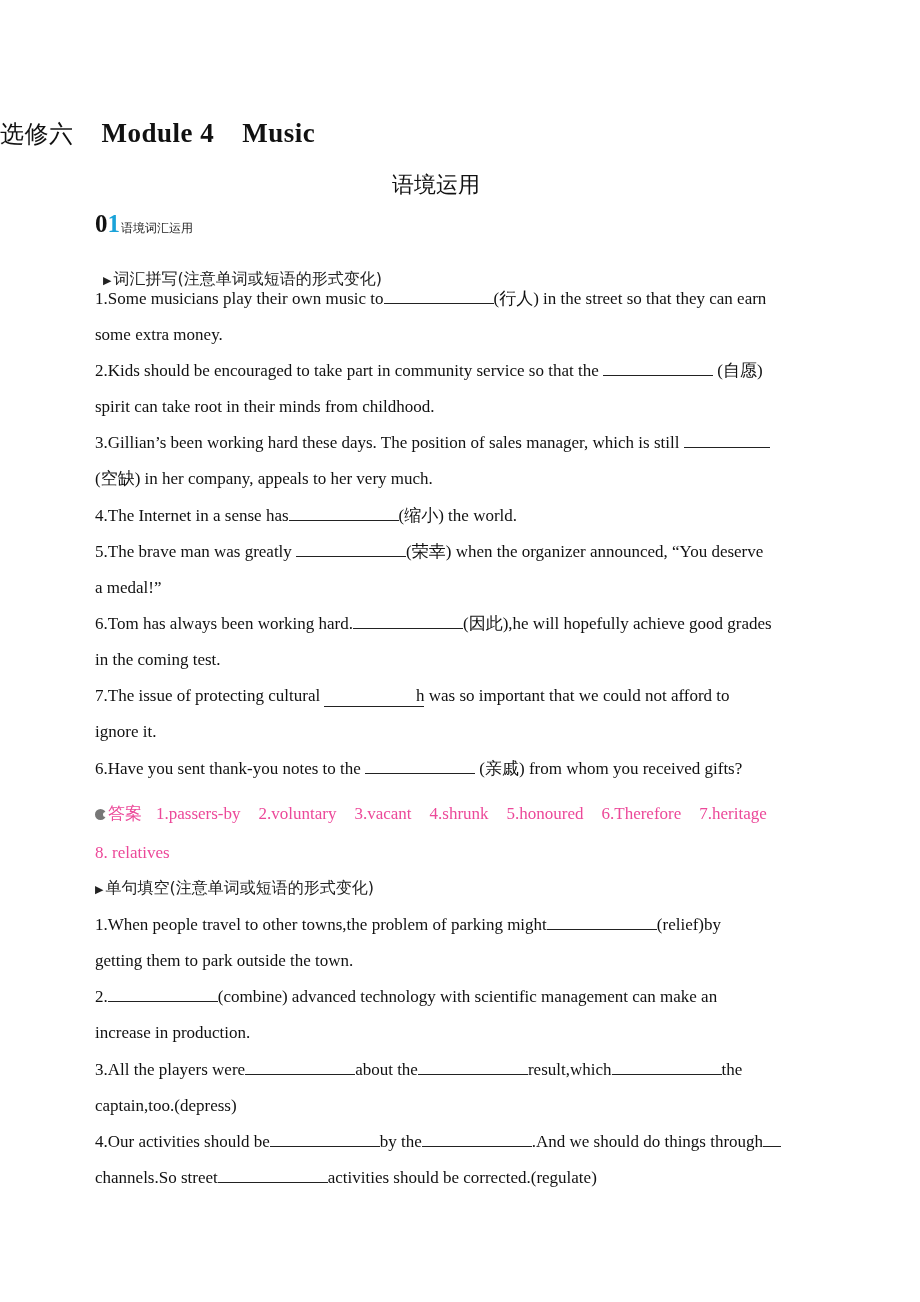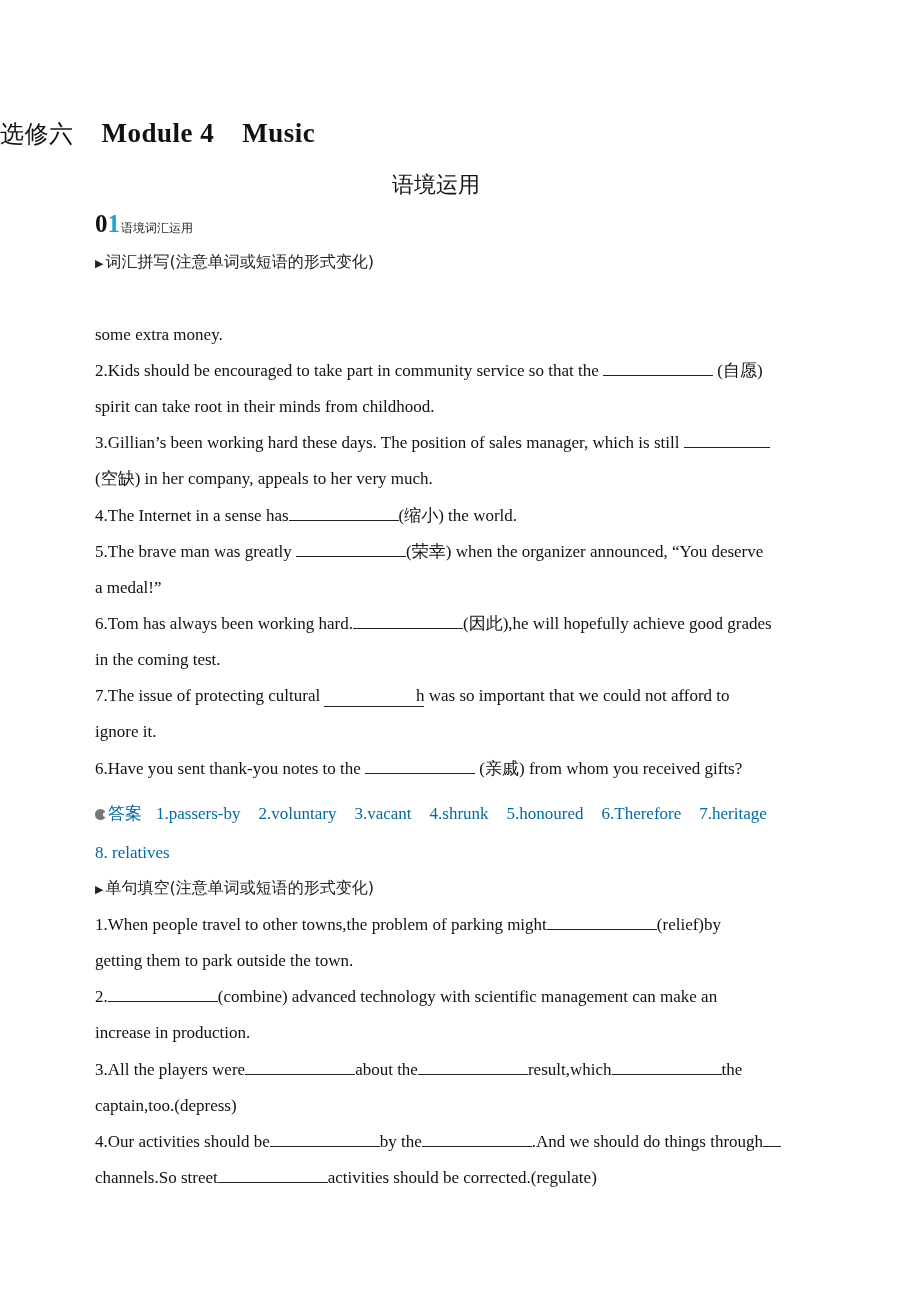--- a/index.html
+++ b/index.html
@@ -13,21 +13,21 @@
   .subtitle { position:absolute; top:170px; left:0; width:872px; text-align:center;
               font-size:22px; font-family:"DejaVu Sans",sans-serif; }
   .section-head { position:absolute; top:210px; left:95px; font-size:17px; display:flex; align-items:baseline; }
   .section-head .num0 { font-size:25px; font-weight:bold; color:#111; }
   .section-head .num1 { font-size:25px; font-weight:bold; color:#1aa3d9; margin-right:1px; }
   .section-head .lbl { font-family:"DejaVu Sans",sans-serif; font-size:12px; color:#222; }
   .sub-head { position:absolute; left:95px; font-size:16px; font-family:"DejaVu Sans",sans-serif; color:#222; }
   .sub-head .tri { font-size:11px; margin-right:2px; }
   .line { position:absolute; left:95px; font-size:17px; line-height:20px; white-space:nowrap; color:#111; }
   .blank { display:inline-block; border-bottom:1px solid #222; height:14px; vertical-align:baseline; }
-  .answer { position:absolute; left:95px; font-size:17px; color:#0369a1; white-space:nowrap; }
+  .answer { position:absolute; left:95px; font-size:17px; color:#ec4899; white-space:nowrap; }
   .answer .icon { display:inline-block; width:11px; height:11px; border-radius:50%;
                   background:#777; margin-right:2px; vertical-align:-1px; position:relative; }
   .answer .icon::after { content:""; position:absolute; right:-2px; top:3px; width:5px; height:5px;
                          border-radius:50%; background:#fff; }
   .answer .tag { font-family:"DejaVu Sans",sans-serif; font-size:17px; margin-right:14px; }
   .answer .item { margin-right:18px; }
 </style>
 </head>
 <body>
 
@@ -37,24 +37,27 @@
     <span class="cn">选修六</span><span class="gap"></span><span>Module 4</span><span class="gap"></span><span>Music</span>
   </div>
   <div class="subtitle">语境运用</div>
 
   <div class="section-head">
     <span class="num0">0</span>
       <span class="num1">1</span>
       <span class="lbl">语境词汇运用</span>
   </div>
 
-  <div class="sub-head" style="top:252px;">
+  <div class="sub-head" style="top:269px;margin-left:8px;">
     <span class="tri">▶</span><span>词汇拼写(注意单词或短语的形式变化)</span>
   </div>
 
+  <div class="line" style="top:289px;">
+    <span>1.Some musicians play their own music to</span><span class="blank" style="width:110px"></span><span>(行人) in the street so that they can earn</span>
+  </div>
   <div class="line" style="top:325px;">some extra money.</div>
 
   <div class="line" style="top:361px;">
     <span>2.Kids should be encouraged to take part in community service so that the </span><span class="blank" style="width:110px"></span><span> (自愿)</span>
   </div>
   <div class="line" style="top:397px;">spirit can take root in their minds from childhood.</div>
 
   <div class="line" style="top:433px;">
     <span>3.Gillian’s been working hard these days. The position of sales manager, which is still </span><span class="blank" style="width:86px"></span>
   </div>

